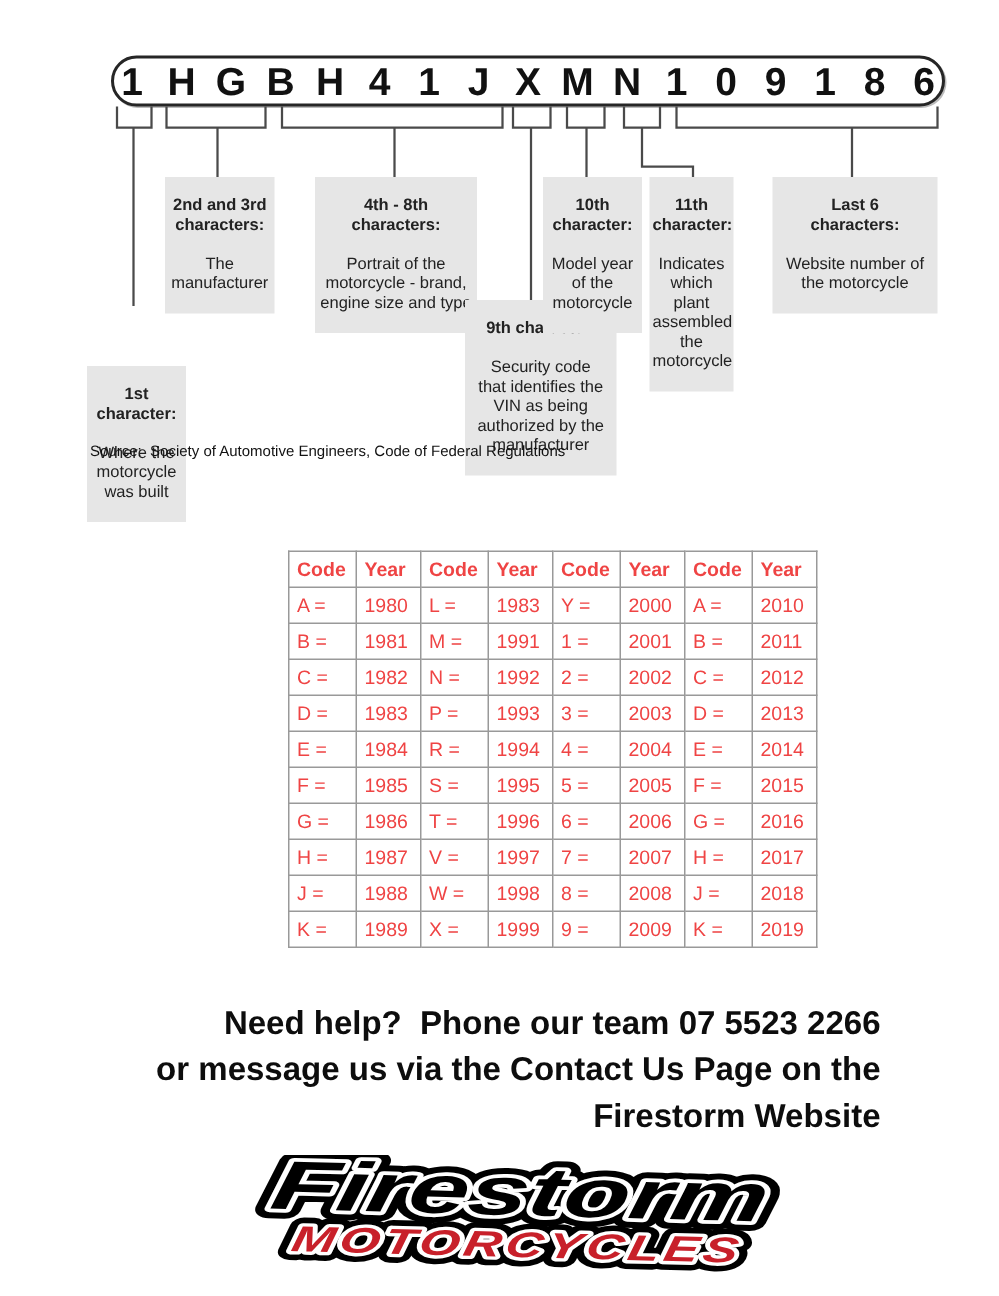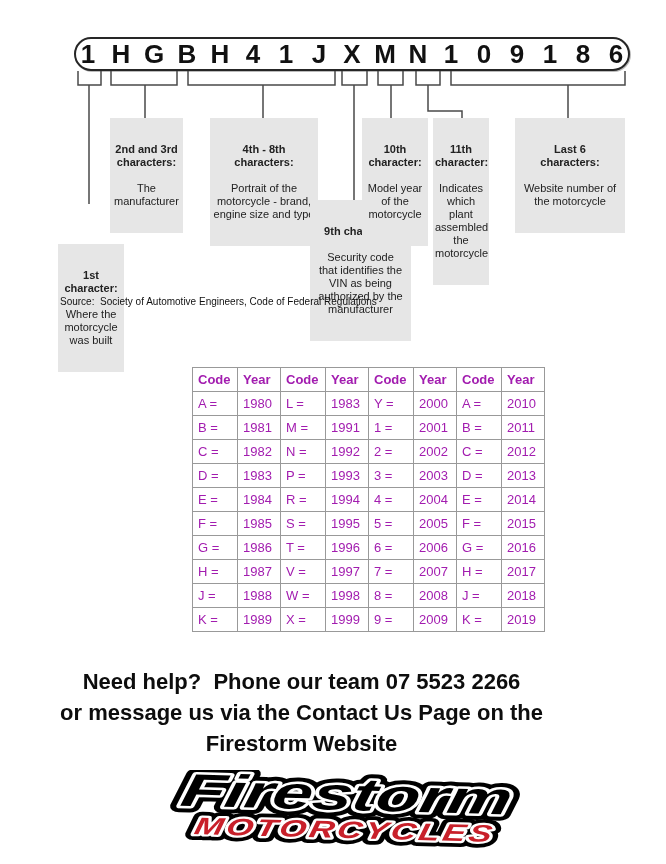--- a/index.html
+++ b/index.html
@@ -16,44 +16,44 @@
   .vin-char {
     position:absolute; top:37px; width:34px; height:34px; line-height:34px;
     text-align:center; font-size:26px; font-weight:bold; color:#111111;
   }
   
   .connectors { position:absolute; left:0; top:0; }
   .connectors path { stroke:#4a4a4a; stroke-width:1.5; fill:none; }
   
   .callout {
     position:absolute; background:#e6e6e6; text-align:center;
-    font-size:11px; line-height:13px; padding:12px 2px; box-sizing:border-box;
+    font-size:11px; line-height:13px; padding:0 2px; box-sizing:border-box;
     white-space:pre-line; color:#222222;
   }
   .callout .t { font-weight:bold; }
   
   .source-note {
     position:absolute; left:60px; top:296px; font-size:10px; color:#111111;
     white-space:pre;
   }
   
   .year-table {
     position:absolute; left:192px; top:367px; border-collapse:collapse;
-    font-size:13px; color:#a21caf;
+    font-size:13px; color:#ef4444;
   }
   .year-table th, .year-table td {
     border:1px solid #999999; padding:0 5px; height:23px; text-align:left;
     background:#ffffff; vertical-align:middle;
   }
   .year-table th { font-weight:bold; }
   .year-table .col-code { width:34px; }
   .year-table .col-year { width:32px; }
   
   .help-text {
-    position:absolute; left:10px; top:666px; width:583px; text-align:center;
+    position:absolute; left:4px; top:666px; width:583px; text-align:right;
     font-size:22px; font-weight:bold; line-height:31px; color:#0d0d0d;
     white-space:pre-wrap;
   }
   
   .logo-svg { position:absolute; left:158px; top:770px; }
   .logo-back { stroke:#000000; stroke-linejoin:round; fill:#000000; }
   .logo-mid  { stroke:#ffffff; stroke-linejoin:round; }
   .brand-text { font-family:"Liberation Sans", sans-serif; font-weight:bold; font-style:italic; font-size:46px; }
   .tagline-text { font-family:"Liberation Sans", sans-serif; font-weight:bold; font-style:italic; font-size:24px; letter-spacing:2px; }
 </style>

